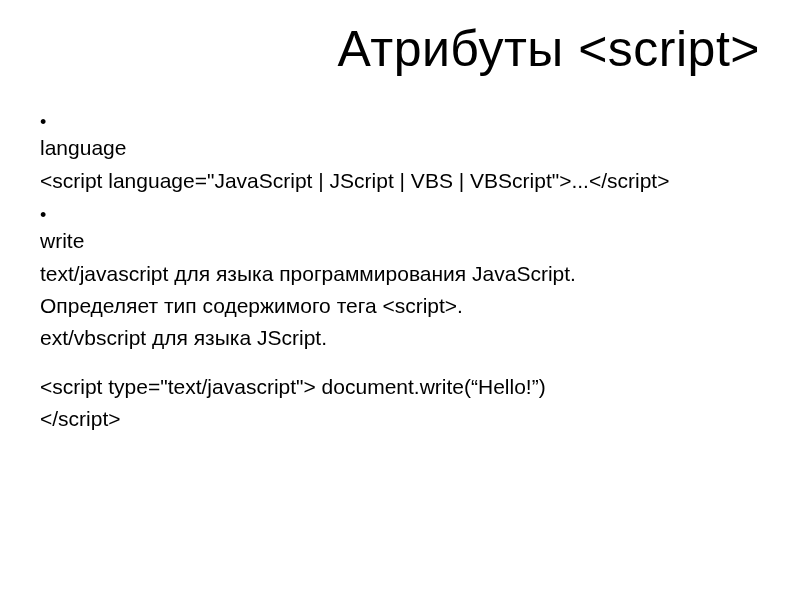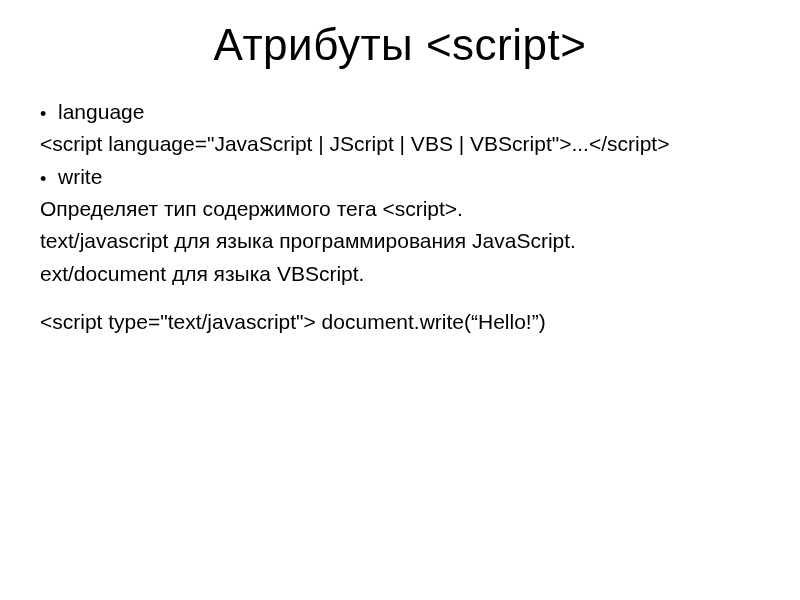--- a/index.html
+++ b/index.html
@@ -1,20 +1,20 @@
 <!DOCTYPE html>
 <html><head>
 <meta charset="utf-8">
 <style>
   * { margin: 0; padding: 0; box-sizing: border-box; }
   html, body { width: 800px; height: 600px; background: #fff; font-family: Arial, Helvetica, sans-serif; color: #000; }
   .slide { width: 800px; height: 600px; padding: 20px 40px 30px 40px; position: relative; }
-  .title { font-size: 44px; font-weight: normal; text-align: center; margin-bottom: 28px; letter-spacing: 0.5px; }
+  .title { font-size: 50px; font-weight: normal; text-align: right; margin-bottom: 28px; letter-spacing: 0.5px; }
   .content { font-size: 21px; line-height: 1.35; }
-  .bullet { display: flex; margin-bottom: 4px; }
+  .bullet { display: flex; margin-bottom: 4px; flex-direction: column; }
   .bullet .dot { width: 18px; flex-shrink: 0; }
   .bullet .dot::before { content: "•"; font-size: 18px; position: relative; top: 1px; }
   .bullet .txt { flex: 1; }
   .plain { margin-bottom: 4px; }
   .gap { height: 16px; }
 </style>
 </head>
 <body>
 
 <div class="slide">
@@ -27,22 +27,23 @@
     </div>
 
 
     <div class="plain">&lt;script language="JavaScript | JScript | VBS | VBScript"&gt;...&lt;/script&gt;</div>
 
     <div class="bullet">
       <span class="dot"></span>
       <span class="txt">write</span>
     </div>
 
+    <div class="plain">text/javascript для языка программирования JavaScript.</div>
     <div class="plain">Определяет тип содержимого тега &lt;script&gt;.</div>
-    <div class="plain">text/javascript для языка программирования JavaScript.</div>
-    <div class="plain">ext/document для языка VBScript.</div>
+    <div class="plain">ext/vbscript для языка JScript.</div>
 
     <div class="gap"></div>
 
     <div class="plain">&lt;script type="text/javascript"&gt;   document.write(“Hello!”)</div>
+    <div class="plain">&lt;/script&gt;</div>
 
   </div>
 </div>
 
 </body></html>

